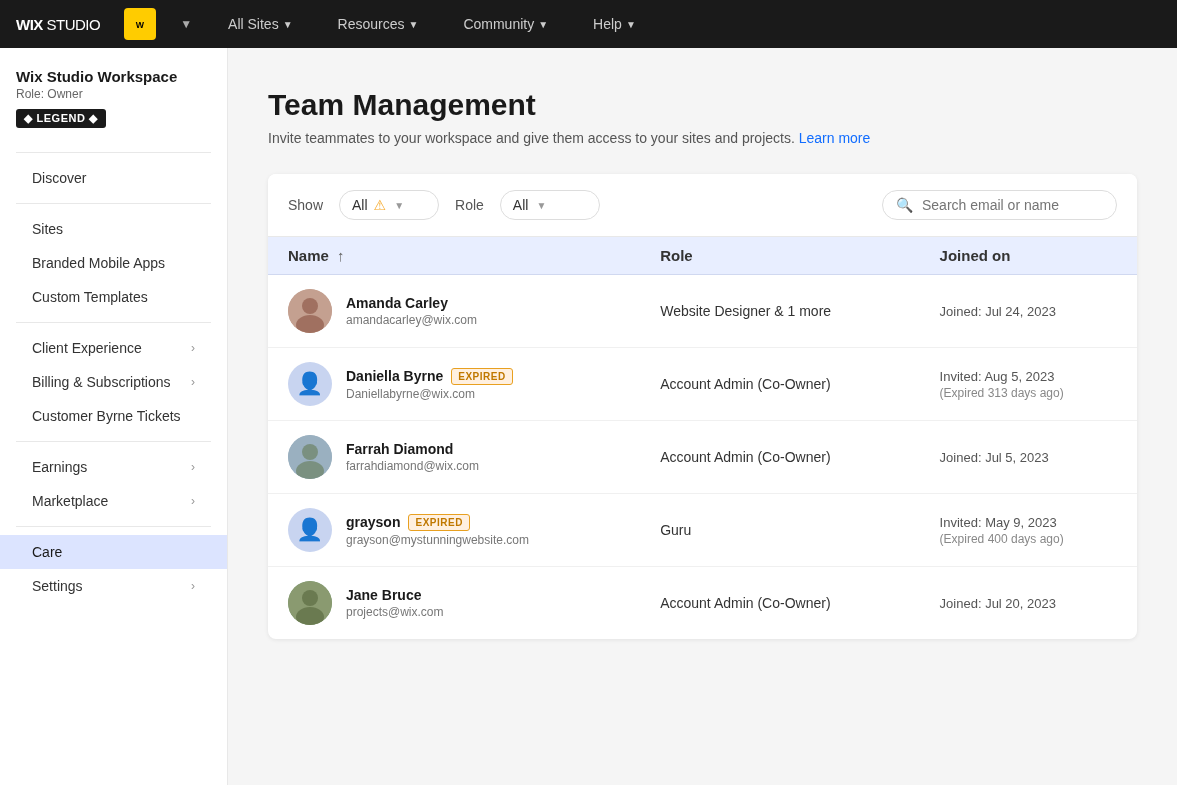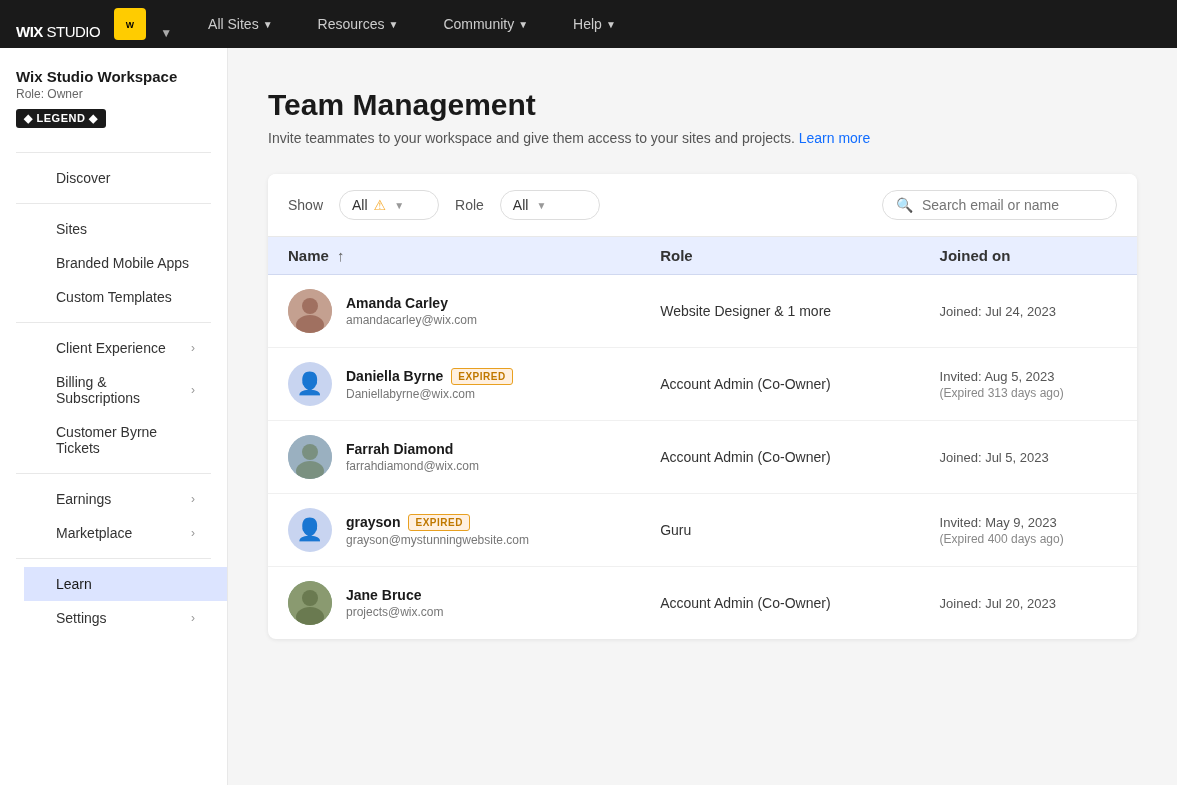--- a/index.html
+++ b/index.html
@@ -1,39 +1,39 @@
 <!DOCTYPE html>
 <html><head>
   <meta charset="utf-8">
   <style>
     * { box-sizing: border-box; margin: 0; padding: 0; }
     body { font-family: -apple-system, BlinkMacSystemFont, 'Segoe UI', Helvetica, Arial, sans-serif; font-size: 14px; color: #333; background: #f5f5f5; width: 1177px; height: 785px; overflow: hidden; display: flex; flex-direction: column; }
 
     
     .top-nav { background: #1a1a1a; color: #fff; height: 48px; display: flex; align-items: center; padding: 0 16px; gap: 24px; flex-shrink: 0; }
-    .top-nav-brand { display: flex; align-items: flex-end; gap: 14px; }
+    .top-nav-brand { display: flex; align-items: center; gap: 24px; }
     .wix-logo { font-weight: 900; font-size: 15px; letter-spacing: -0.5px; color: #fff; text-transform: uppercase; }
     .wix-logo span { font-weight: 300; }
     .logo-badge { background: #ffcc00; color: #000; font-size: 10px; font-weight: 700; border-radius: 4px; padding: 2px 5px; display: flex; align-items: center; justify-content: center; width: 32px; height: 32px; }
     .nav-chevron { color: #aaa; font-size: 12px; cursor: pointer; }
     .top-nav-items { display: flex; align-items: flex-end; gap: 21px; }
     .top-nav-item { color: #ccc; padding: 8px 12px; cursor: pointer; display: flex; align-items: center; gap: 4px; font-size: 14px; border-radius: 4px; }
     .top-nav-item .chevron { font-size: 10px; }
 
     
     .main-layout { display: flex; flex: 1; overflow: hidden; }
 
     
     .sidebar { width: 228px; background: #fff; border-right: 1px solid #e8e8e8; display: flex; flex-direction: column; overflow-y: auto; flex-shrink: 0; }
     .sidebar-header { padding: 20px 16px 16px; }
     .sidebar-workspace-name { font-weight: 700; font-size: 15px; color: #1a1a1a; }
     .sidebar-role { font-size: 12px; color: #666; margin-top: 2px; }
     .sidebar-badge { display: inline-flex; align-items: center; gap: 4px; background: #1a1a1a; color: #fff; font-size: 11px; font-weight: 700; padding: 3px 8px; border-radius: 3px; margin-top: 8px; letter-spacing: 0.5px; }
     .sidebar-divider { height: 1px; background: #e8e8e8; margin: 8px 16px; }
-    .sidebar-item { padding: 9px 32px; cursor: pointer; color: #333; font-size: 14px; display: flex; align-items: center; justify-content: space-between; border-radius: 0; margin-left: 24px; }
+    .sidebar-item { padding: 9px 32px; cursor: pointer; color: #333; font-size: 14px; display: flex; align-items: center; justify-content: space-between; border-radius: 0; }
     .sidebar-item.active { background: #dce4ff; color: #1a1a1a; font-weight: 500; }
     .sidebar-item .chevron-right { color: #999; font-size: 12px; }
 
     
     .content-area { flex: 1; overflow-y: auto; padding: 40px 40px; background: #f5f5f5; }
     .page-title { font-size: 30px; font-weight: 700; color: #1a1a1a; margin-bottom: 8px; }
     .page-subtitle { font-size: 14px; color: #555; margin-bottom: 28px; }
     .page-subtitle a { color: #116dff; text-decoration: none; }
 
     
@@ -147,21 +147,21 @@
       <span class="chevron-right">›</span>
     </div>
     <div class="sidebar-item">
       <span>Marketplace</span>
       <span class="chevron-right">›</span>
     </div>
 
     <div class="sidebar-divider"></div>
 
     <div class="sidebar-item active">
-      <span>Learn</span>
+      <span>Care</span>
     </div>
     <div class="sidebar-item">
       <span>Settings</span>
       <span class="chevron-right">›</span>
     </div>
   </aside>
 
   <main class="content-area">
     <h1 class="page-title">Team Management</h1>
     <p class="page-subtitle">

